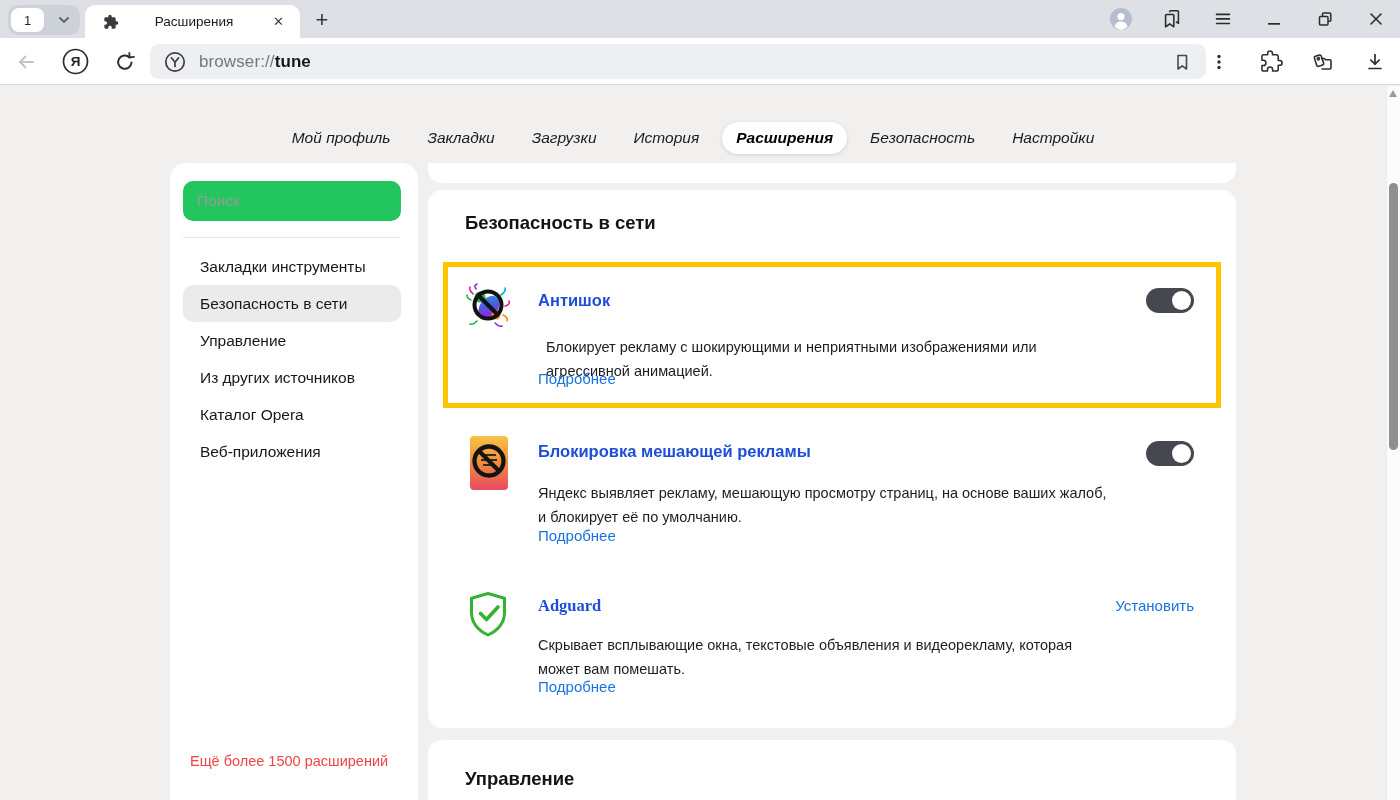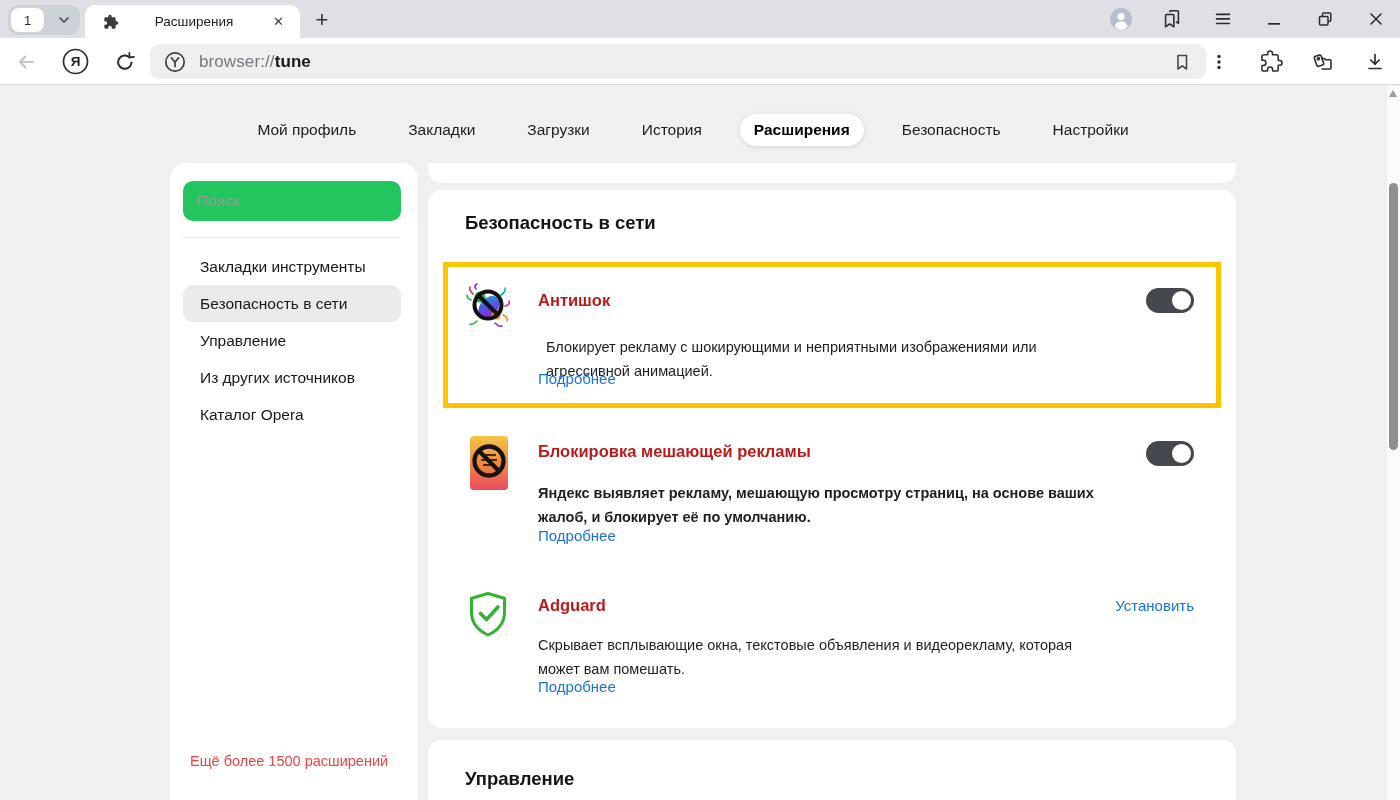--- a/index.html
+++ b/index.html
@@ -27,21 +27,21 @@
   .url-text { margin-left:13px; font-size:17px; letter-spacing:.1px; }
   .url-text .scheme { color:#74787e; }
   .url-text .host { color:#17181a; font-weight:bold; }
   .url-flag { margin-left:auto; }
   .addr-right { position:absolute; right:12px; top:0; height:47px; display:flex; align-items:center; gap:26px; }
   .addr-right > div { width:26px; height:26px; display:flex; align-items:center; justify-content:center; }
 
   
   .page { position:absolute; left:0; top:86px; width:1400px; height:714px; background:#f1f0ee; }
 
-  .nav-tabs { position:absolute; left:0; top:28px; width:1386px; display:flex; justify-content:center; gap:24px; }
+  .nav-tabs { position:absolute; left:0; top:36px; width:1386px; display:flex; justify-content:center; gap:9px;font-style:italic; }
   .nav-tab { padding:7px 14px; font-size:15.5px; color:#1b1c1f; border-radius:17px; white-space:nowrap; }
   .nav-tab.active { background:#fff; font-weight:bold; box-shadow:0 1px 4px rgba(0,0,0,.12); color:#000; }
 
   
   .sidebar { position:absolute; left:170px; top:77px; width:248px; height:640px; background:#fff; border-radius:16px 16px 0 0; }
   .sidebar-search { position:absolute; left:13px; top:18px; width:218px; height:40px; background:#22c55e; border:none; border-radius:10px; padding:0 14px; font-size:15.5px; font-family:"Liberation Sans",sans-serif; color:#333; }
   .sidebar-search::placeholder { color:#9a9a9a; }
   .sidebar-divider { position:absolute; left:13px; top:74px; width:217px; height:1px; background:#e7e7e7; }
   .side-menu { position:absolute; left:13px; top:85px; width:218px; }
   .side-item { height:37px; display:flex; align-items:center; padding-left:17px; font-size:15.5px; color:#17181b; border-radius:10px; white-space:nowrap; }
@@ -53,21 +53,21 @@
   
   .main-col { position:absolute; left:428px; top:77px; width:808px; }
   .card-sliver { width:808px; height:20px; background:#fff; border-radius:0 0 14px 14px; }
   .card { background:#fff; border-radius:14px; position:relative; }
   .card1 { margin-top:7px; height:538px; }
   .card2 { margin-top:12px; height:120px; }
   .section-title { position:absolute; left:37px; top:22px; font-size:18.5px; font-weight:bold; color:#141416; }
 
   .hl-box { position:absolute; left:15px; top:72px; width:778px; height:146px; border:5px solid #fbc500; }
 
-  .ext-title { position:absolute; font-size:16.5px; font-weight:bold; color:#b91c1c; }
+  .ext-title { position:absolute; font-size:16.5px; font-weight:bold; color:#1d4ed8; }
   .ext-desc { position:absolute; font-size:14.5px; color:#1d1e21; line-height:24px; width:575px; }
   .ext-link { position:absolute; font-size:15px; color:#1673df; }
   .install-link { position:absolute; font-size:15px; color:#1673df; }
   .toggle { position:absolute; width:48px; height:25px; background:#45484f; border-radius:13px; }
   .toggle::after { content:""; position:absolute; right:3px; top:3px; width:19px; height:19px; background:#fff; border-radius:50%; }
   .ext-icon { position:absolute; }
 
   
   .scroll-track { position:absolute; left:1386px; top:86px; width:14px; height:714px; background:#fbfbfb; border-left:1px solid #ededed; }
   .scroll-up { position:absolute; left:1389px; top:90px; width:0; height:0; border-left:4.5px solid transparent; border-right:4.5px solid transparent; border-bottom:7px solid #9b9b9b; }
@@ -226,20 +226,21 @@
 
   <div class="sidebar">
     <input class="sidebar-search" placeholder="Поиск" style="">
     <div class="sidebar-divider"></div>
     <div class="side-menu">
       <div class="side-item">Закладки инструменты</div>
       <div class="side-item selected">Безопасность в сети</div>
       <div class="side-item">Управление</div>
       <div class="side-item">Из других источников</div>
       <div class="side-item">Каталог Opera</div>
+      <div class="side-item">Веб-приложения</div>
     </div>
     <div class="sidebar-footer">
       <div class="catalog-note">Ещё более 1500 расширений</div>
     </div>
   </div>
 
   <div class="main-col">
     <div class="card-sliver"></div>
 
     <div class="card card1">
@@ -290,32 +291,32 @@
             <rect x="2" y="2" width="38" height="54" rx="4" fill="url(#adG)"></rect>
             <rect x="14" y="20" width="14" height="2" fill="#3a2a10"></rect>
             <rect x="13" y="25" width="16" height="2" fill="#3a2a10"></rect>
             <rect x="15" y="30" width="12" height="2" fill="#3a2a10"></rect>
             <circle cx="21" cy="27" r="14.5" stroke="#141414" stroke-width="4.3"></circle>
             <line x1="10.8" y1="16.8" x2="31.2" y2="37.2" stroke="#141414" stroke-width="4.3"></line>
           </svg>
         </span>
         <div class="ext-title" style="left:110px; top:252px;">Блокировка мешающей рекламы</div>
         <div class="toggle" style="right:42px; top:251px;"></div>
-        <div class="ext-desc" style="left:110px; top:291px; width:580px;font-weight:bold;">Яндекс выявляет рекламу, мешающую просмотру страниц, на основе ваших жалоб, и блокирует её по умолчанию.</div>
+        <div class="ext-desc" style="left:110px; top:291px; width:580px;">Яндекс выявляет рекламу, мешающую просмотру страниц, на основе ваших жалоб, и блокирует её по умолчанию.</div>
         <div class="ext-link" style="left:110px; top:337px;">Подробнее</div>
       </div>
 
       <div>
         <span class="ext-icon" style="left:37px; top:400px;">
           <svg width="46" height="50" viewBox="0 0 46 50" fill="none" stroke="#35b234" stroke-linejoin="round" stroke-linecap="round">
             <path d="M23 3.5 39.5 8.2V22c0 11.3-6.9 18.6-16.5 23C13.4 40.6 6.5 33.3 6.5 22V8.2Z" stroke-width="3" fill="#fff"></path>
             <path d="M15.5 23.5l6 6L33 17" stroke-width="3.6"></path>
           </svg>
         </span>
-        <div class="ext-title" style="left:110px; top:406px;">Adguard</div>
+        <div class="ext-title" style="left:110px; top:406px;font-family:Liberation Serif, serif;">Adguard</div>
         <div class="install-link" style="right:42px; top:407px;">Установить</div>
         <div class="ext-desc" style="left:110px; top:443px; width:578px;">Скрывает всплывающие окна, текстовые объявления и видеорекламу, которая может вам помешать.</div>
         <div class="ext-link" style="left:110px; top:488px;">Подробнее</div>
       </div>
     </div>
 
     <div class="card card2">
       <div class="section-title" style="top:28px;">Управление</div>
     </div>
   </div>

